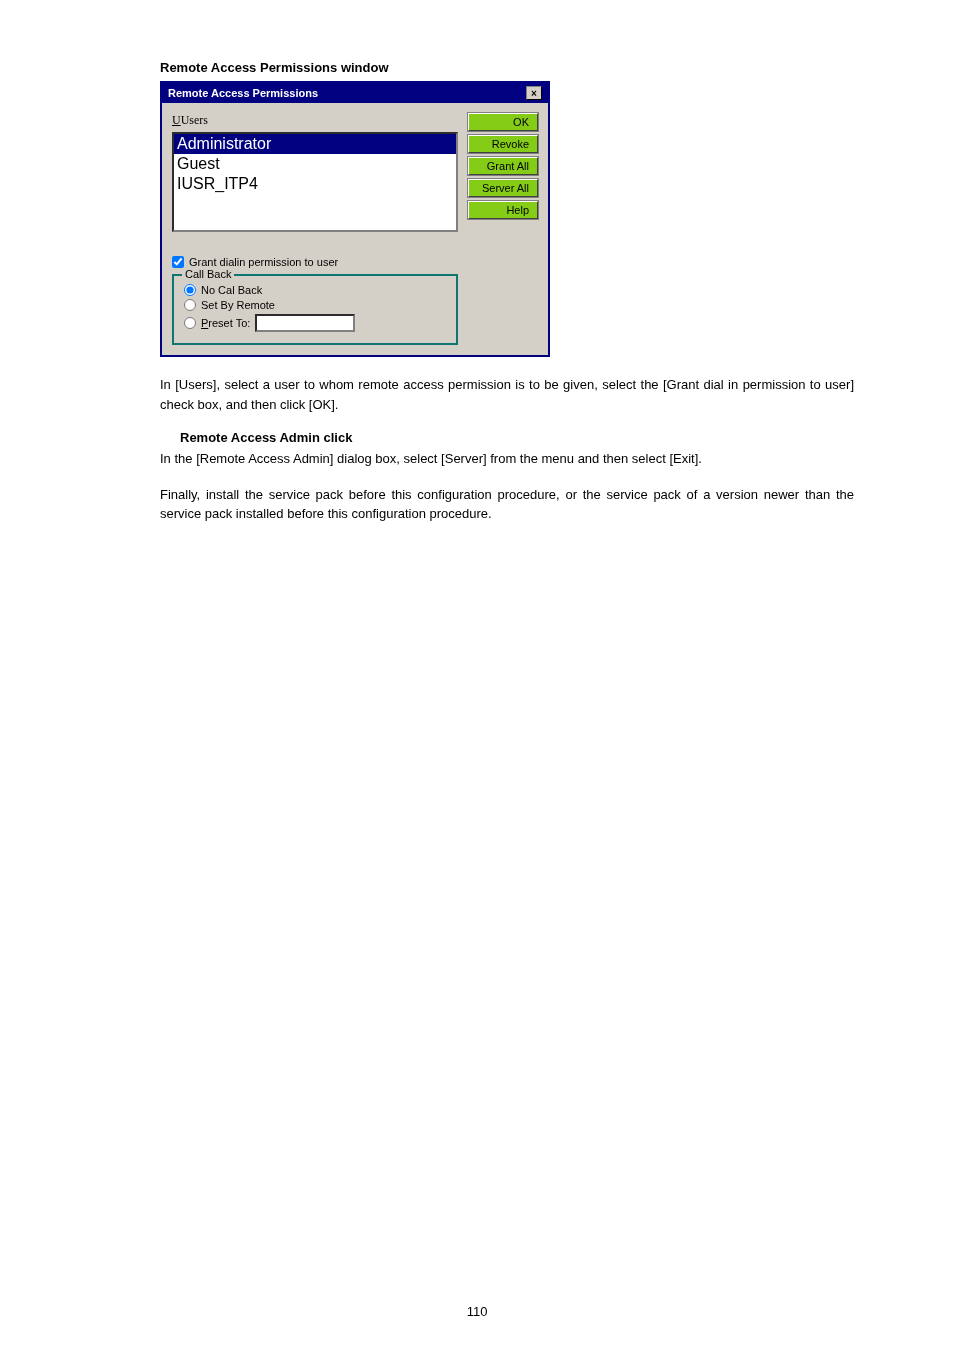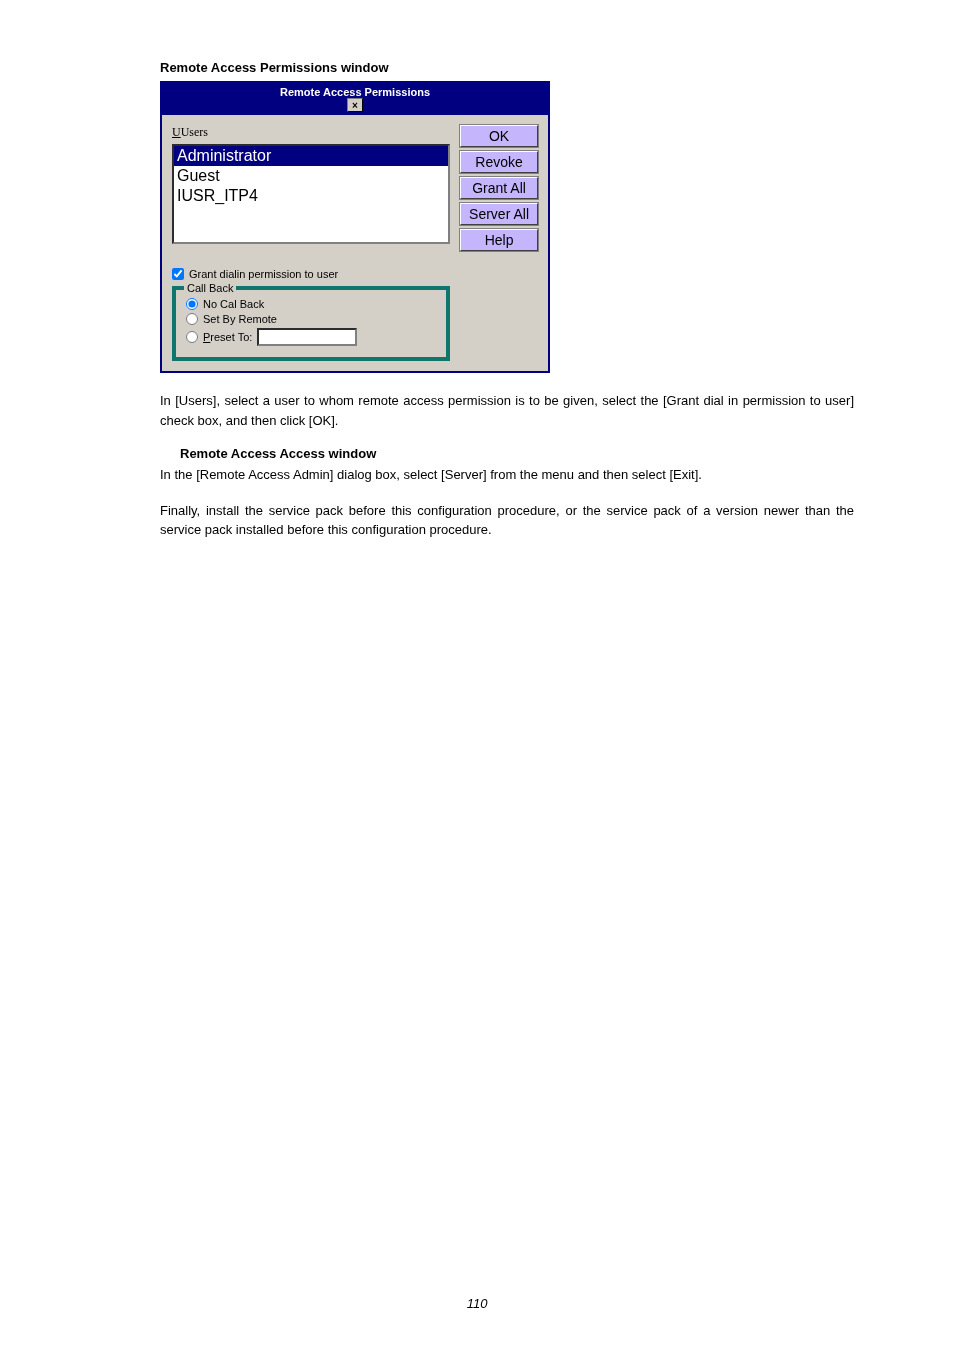--- a/index.html
+++ b/index.html
@@ -40,21 +40,20 @@
 
     .dialog-titlebar {
       background: #000080;
       color: #ffffff;
       font-weight: bold;
       font-size: 11px;
       padding: 3px 6px;
       display: flex;
       justify-content: space-between;
       align-items: center;
-      flex-direction: column;
     }
 
     .dialog-titlebar-close {
       background: #d4d0c8;
       border: 1px solid #808080;
       border-right-color: #000;
       border-bottom-color: #000;
       width: 16px;
       height: 14px;
       font-size: 10px;
@@ -102,44 +101,44 @@
       padding: 1px 3px;
       cursor: pointer;
     }
 
     .users-listbox .list-item.selected {
       background: #000080;
       color: #ffffff;
     }
 
     .win-button {
-      background: #c4b5fd;
+      background: #84cc16;
       border-top: 1px solid #ffffff;
       border-left: 1px solid #ffffff;
       border-right: 1px solid #404040;
       border-bottom: 1px solid #404040;
       outline: 1px solid #808080;
       padding: 2px 8px;
-      font-size: 14px;
-      cursor: pointer;
-      text-align: center;
+      font-size: 11px;
+      cursor: pointer;
+      text-align: right;
       min-width: 65px;
     }
 
     .checkbox-row {
       display: flex;
       align-items: center;
       gap: 5px;
       margin-top: 24px;
       margin-bottom: 6px;
       font-size: 11px;
     }
 
     .group-box {
-      border: 4px solid #0f766e;
+      border: 2px solid #0f766e;
       padding: 8px 10px 8px 10px;
       position: relative;
       margin-top: 2px;
     }
 
     .group-box-legend {
       position: absolute;
       top: -8px;
       left: 8px;
       background: #d4d0c8;
@@ -183,25 +182,24 @@
     }
 
     .sub-section-body {
       font-size: 13px;
       line-height: 1.5;
       text-align: justify;
     }
 
     .page-number {
       position: absolute;
-      bottom: 40px;
+      bottom: 32px;
       left: 50%;
       transform: translateX(-50%);
       font-size: 13px;
-      font-style: italic;
     }
 
     input[type="checkbox"] {
       width: 12px;
       height: 12px;
       cursor: pointer;
     }
 
     input[type="radio"] {
       width: 12px;
@@ -265,21 +263,21 @@
           <button class="win-button">Server All</button>
           <button class="win-button">Help</button>
         </div>
       </div>
     </div>
   </div>
 
   <p class="body-text">In [Users], select a user to whom remote access permission is to be given, select the [Grant dial in permission to user] check box, and then click [OK].</p>
 
   <div class="sub-section">
-    <div class="sub-section-title">Remote Access Access window</div>
+    <div class="sub-section-title">Remote Access Admin click</div>
     <p class="sub-section-body">In the [Remote Access Admin] dialog box, select [Server] from the menu and then select [Exit].</p>
   </div>
 
   <p class="body-text">Finally, install the service pack before this configuration procedure, or the service pack of a version newer than the service pack installed before this configuration procedure.</p>
 
 </div>
 
 <div class="page-number">110</div>
 
 </body></html>

